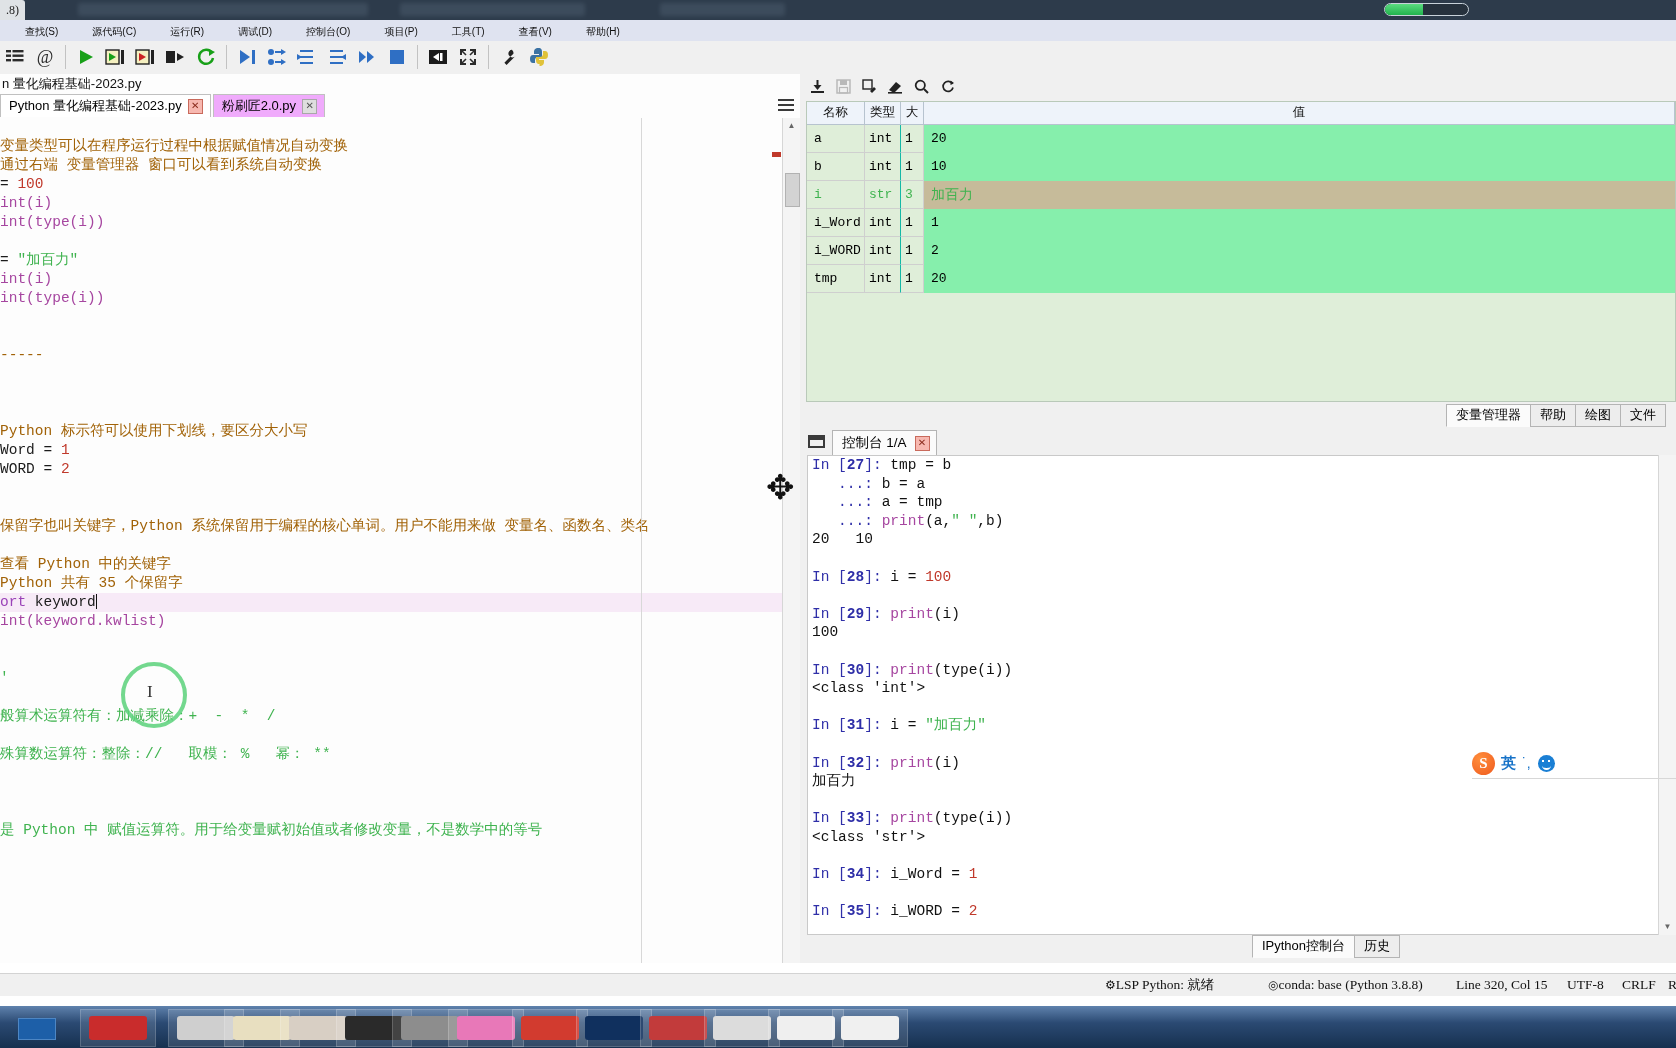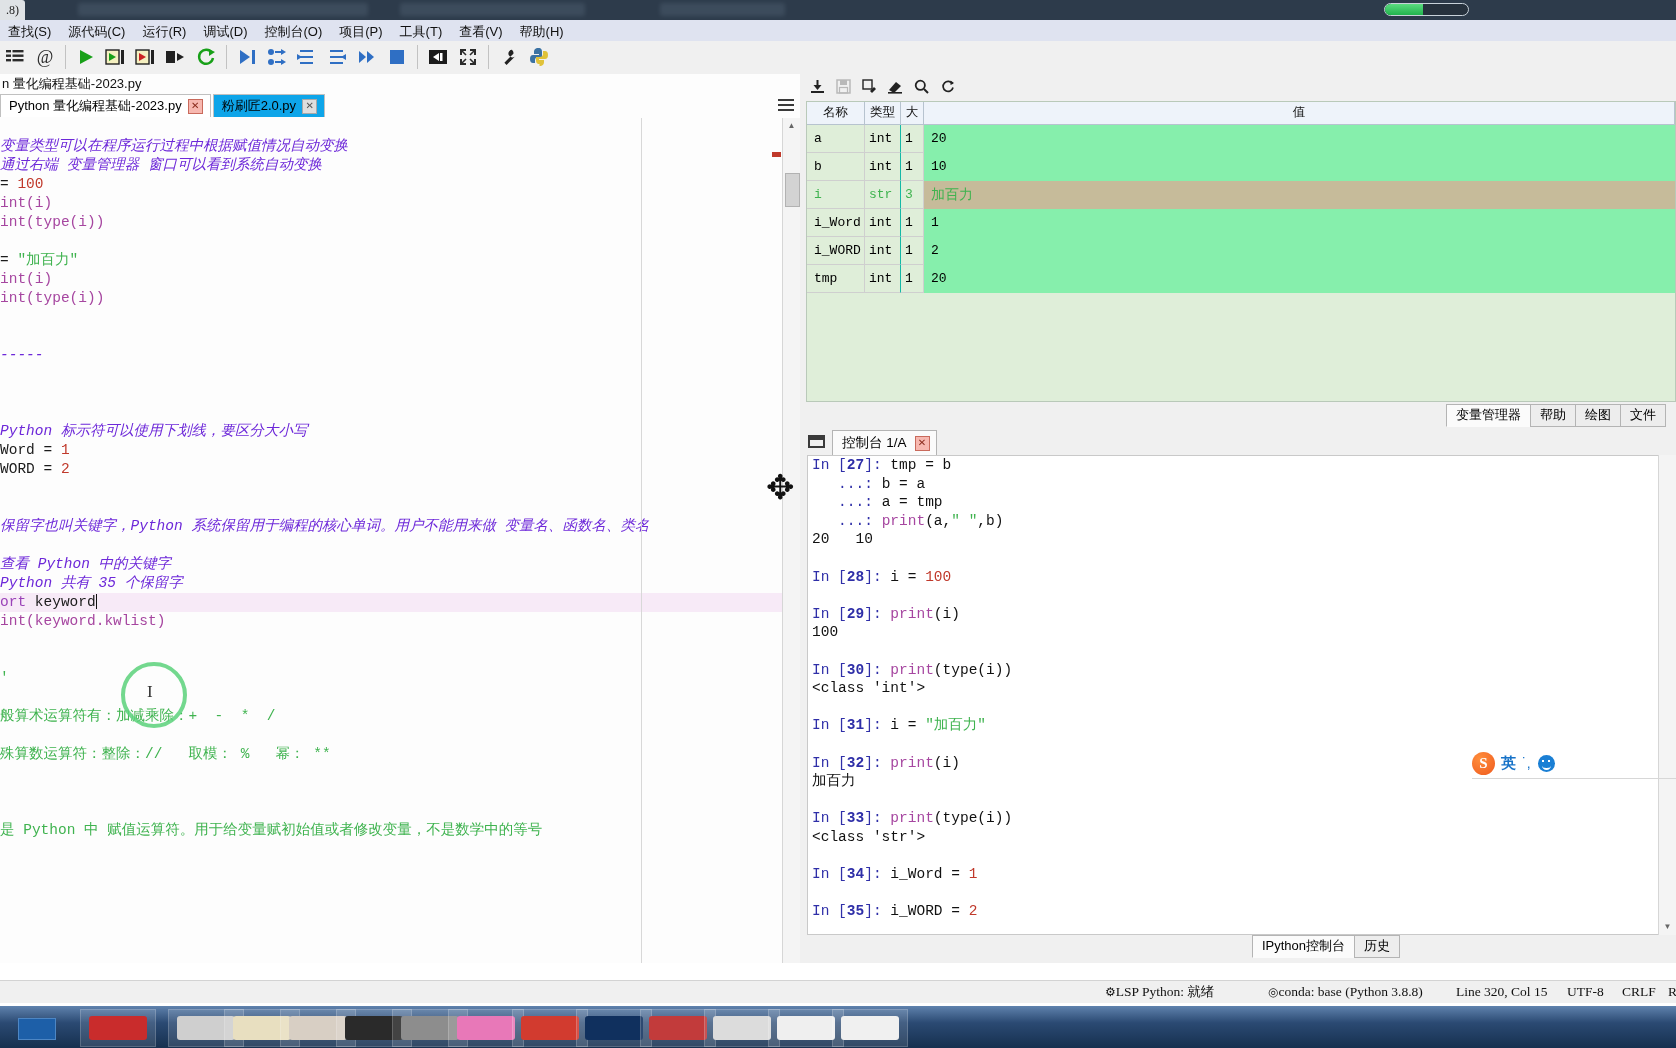--- a/index.html
+++ b/index.html
@@ -15,48 +15,48 @@
   
   .titlebar{position:absolute;left:0;top:0;width:1676px;height:20px;background:#2d3b4b;}
   .titlebar .tb-chip{position:absolute;left:0;top:0;height:20px;background:#dfe3e6;color:#222;
     font-family:"Liberation Serif",serif;font-size:12px;line-height:20px;padding:0 6px;border-radius:0 3px 0 0;}
   .titlebar .tb-ghost{position:absolute;top:3px;height:13px;background:#4a5a6b;opacity:.55;border-radius:2px;filter:blur(2px);}
   .tb-progress{position:absolute;top:3px;left:1384px;width:85px;height:13px;border:1px solid #c8d2da;border-radius:7px;background:#26313d;box-sizing:border-box;}
   .tb-progress i{display:block;height:100%;width:46%;border-radius:7px 0 0 7px;background:linear-gradient(180deg,#5bdc80,#21b34d);}
 
   
   .menubar{position:absolute;left:0;top:20px;width:1676px;height:21px;background:#dfe3f0;border-bottom:1px solid #c5cbd8;}
-  .menubar .mi{float:left;padding:2px 9px 0 8px;font-size:13px;color:#101010;line-height:19px;cursor:default;}
+  .menubar .mi{float:left;padding:2px 9px 0 25px;font-size:10px;color:#101010;line-height:19px;cursor:default;}
 
   
   .toolbar{position:absolute;left:0;top:41px;width:1676px;height:33px;background:#f0f0f0;border-bottom:1px solid #c9c9c9;}
   .tbtn{position:relative;float:left;width:30px;height:31px;display:flex;align-items:center;justify-content:center;cursor:default;}
   .tsep{float:left;width:1px;height:24px;margin:4px 5px;background:#c2c2c2;}
   .addrbar{position:absolute;left:519px;top:41px;right:0;height:33px;}
   .navbtn{position:absolute;top:6px;width:22px;height:20px;color:#8a9aa8;font-size:19px;line-height:19px;text-align:center;cursor:default;}
   .addrfield{position:absolute;left:58px;top:6px;right:110px;height:20px;background:#dfeede;border:1px solid #b9c9b9;
     font-family:"Liberation Mono",monospace;font-size:11.5px;color:#1b1b1b;line-height:19px;padding-left:5px;box-sizing:border-box;}
 
   
   .editor{position:absolute;left:0;top:74px;width:800px;bottom:85px;background:#fdfdfd;border-right:1px solid #cfcfcf;}
   .ed-filelabel{position:absolute;left:0;top:0;height:20px;line-height:20px;font-size:13px;color:#111;
     background:#fdfdfd;padding-left:2px;white-space:nowrap;}
   .ed-hamburger{position:absolute;right:6px;top:22px;width:16px;cursor:default;}
   .ed-hamburger i{display:block;height:2px;background:#3a3a3a;margin:3px 0;}
   .ed-tabs{position:absolute;left:0;top:20px;height:23px;}
   .ed-tab{position:relative;float:left;height:22px;line-height:22px;padding:0 7px 0 8px;font-size:13px;
-    background:#0ea5e9;border:1px solid #c0c0c0;border-bottom:none;margin-right:2px;cursor:default;white-space:nowrap;}
+    background:#f0abfc;border:1px solid #c0c0c0;border-bottom:none;margin-right:2px;cursor:default;white-space:nowrap;}
   .ed-tab.active{background:#ffffff;}
   .ed-tab .xbtn{display:inline-block;width:13px;height:13px;line-height:12px;text-align:center;font-size:10px;
     margin-left:6px;vertical-align:middle;border:1px solid #a8a8a8;background:#dedede;color:#555;cursor:default;}
   .ed-tab.active .xbtn{background:#f7b8b0;border-color:#c96a5c;color:#8a2b1c;}
   .ed-code{position:absolute;left:0;top:44px;right:18px;bottom:0;overflow:hidden;background:#fdfdfd;
     font-family:"Liberation Mono",monospace;font-size:14.5px;line-height:19px;white-space:pre;}
   .ed-code .ln{height:19px;padding-left:0;}
-  .cm{color:#6d28d9;font-style:italic;}
+  .cm{color:#a16207;}
   .cg{color:#3fb34f;}
   .kw{color:#9a42b8;}
   .fn{color:#a646a0;}
   .num{color:#c0392b;}
   .str{color:#3fb34f;}
   .plain{color:#1b1b1b;}
   .ed-current{background:#f7eaf7;}
   .ed-gutterline{position:absolute;left:641px;top:44px;bottom:0;width:1px;background:#d8d8d8;}
   .ed-scroll{position:absolute;right:0;top:44px;bottom:0;width:17px;background:#f4f4f4;border-left:1px solid #d6d6d6;}
   .ed-scroll .arrw{width:17px;height:16px;text-align:center;font-size:8px;color:#666;line-height:16px;}
@@ -104,21 +104,21 @@
   .con-body .ln{height:18.6px;}
   .pmt{color:#2f2fa8;}
   .pmtn{color:#2f2fa8;font-weight:bold;}
   .cdots{color:#2f2fa8;}
   .out{color:#111;}
   .con-scroll{position:absolute;right:0;top:25px;bottom:28px;width:17px;background:#f4f4f4;border-left:1px solid #d6d6d6;}
   .con-scroll .arrw{position:absolute;bottom:0;width:17px;height:16px;text-align:center;font-size:8px;color:#666;line-height:16px;}
   .con-tabs{position:absolute;right:290px;bottom:0;height:28px;}
 
   
-  .statusbar{position:absolute;left:0;bottom:45px;width:1676px;height:22px;background:#f0f0f0;border-top:1px solid #d3d3d3;}
+  .statusbar{position:absolute;left:0;bottom:52px;width:1676px;height:22px;background:#f0f0f0;border-top:1px solid #d3d3d3;}
   .st-item{position:absolute;top:0;height:22px;line-height:22px;font-family:"Liberation Serif",serif;font-size:13.5px;color:#111;white-space:nowrap;}
 
   
   .taskbar{position:absolute;left:0;bottom:0;width:1676px;height:42px;background:linear-gradient(180deg,#5f82ad,#2b4a73 40%,#16304f);}
   .tsk{position:absolute;top:3px;height:36px;width:74px;background:rgba(255,255,255,.12);border:1px solid rgba(255,255,255,.18);}
   .tsk .sw{position:absolute;left:8px;top:6px;width:58px;height:24px;border-radius:3px;}
   .startorb{position:absolute;left:4px;top:2px;width:70px;height:38px;}
 
   
   .ime{position:absolute;left:1472px;top:750px;width:92px;height:26px;display:flex;align-items:center;}

